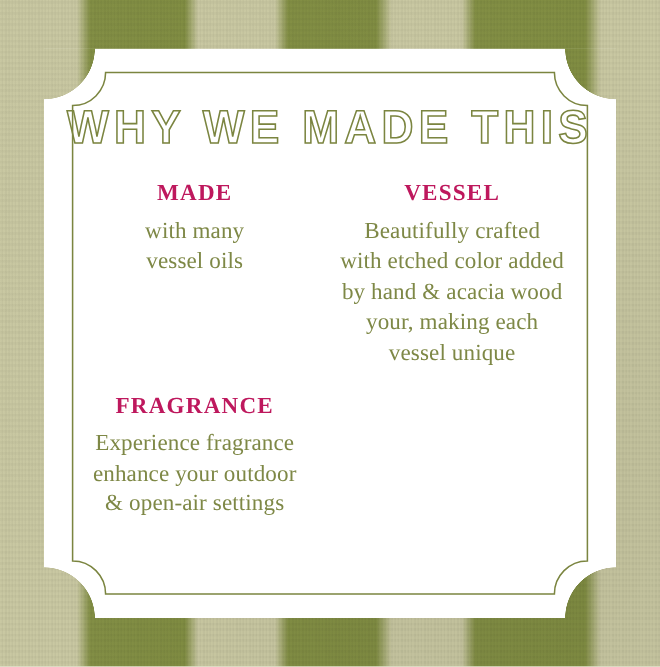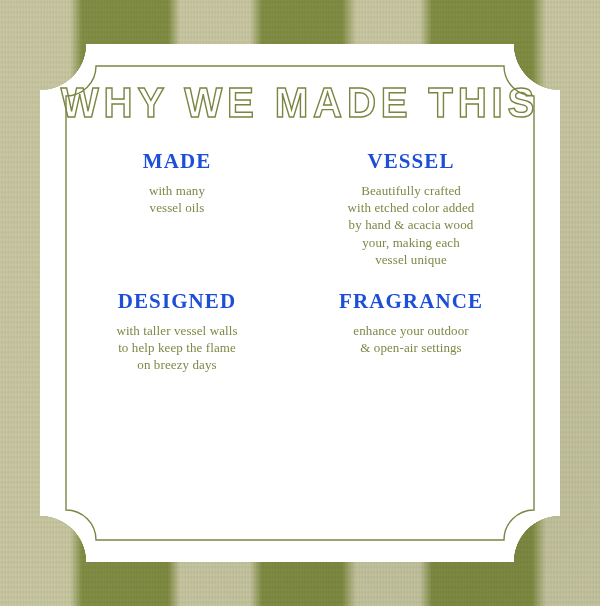--- a/index.html
+++ b/index.html
@@ -102,21 +102,21 @@
     width: 468px;
     height: 474px;
     pointer-events: none;
   }
   .card-rule svg { display: block; width: 100%; height: 100%; overflow: visible; }
 
   
   .content {
     position: absolute;
     left: 66px;
-    top: 54px;
+    top: 68px;
     width: 468px;
     height: 474px;
     text-align: center;
   }
 
   .poster-title {
     margin: 0;
     padding-top: 24px;
     font-family: "Liberation Sans", sans-serif;
     font-size: 38px;
@@ -142,27 +142,27 @@
 
   .cell { padding: 0 6px; }
   .cell.row2 { padding-top: 22px; }
 
   .cell-title {
     margin: 0 0 9px 0;
     font-family: "Liberation Serif", serif;
     font-size: 21px;
     font-weight: 700;
     letter-spacing: 1.1px;
-    color: #1d4ed8;
+    color: #be185d;
     line-height: 1.1;
   }
   .cell-body {
     margin: 0;
     font-family: "Liberation Serif", serif;
-    font-size: 13px;
+    font-size: 21px;
     line-height: 1.32;
     color: #7e8846;
     letter-spacing: .1px;
   }
   .cell-body .ln { display: block; white-space: nowrap; }
 </style>
 </head>
 <body>
 
 <div id="poster">
@@ -195,32 +195,25 @@
         <h2 class="cell-title">VESSEL</h2>
         <p class="cell-body">
           <span class="ln">Beautifully crafted</span>
           <span class="ln">with etched color added</span>
           <span class="ln">by hand &amp; acacia wood</span>
           <span class="ln">your, making each</span>
           <span class="ln">vessel unique</span>
         </p>
       </div>
 
-      <div class="cell row2">
-        <h2 class="cell-title">DESIGNED</h2>
-        <p class="cell-body">
-          <span class="ln">with taller vessel walls</span>
-          <span class="ln">to help keep the flame</span>
-          <span class="ln">on breezy days</span>
-        </p>
-      </div>
 
       <div class="cell row2">
         <h2 class="cell-title">FRAGRANCE</h2>
         <p class="cell-body">
+          <span class="ln">Experience fragrance</span>
           <span class="ln">enhance your outdoor</span>
           <span class="ln">&amp; open-air settings</span>
         </p>
       </div>
 
     </div>
   </div>
 </div>
 
 </body></html>

